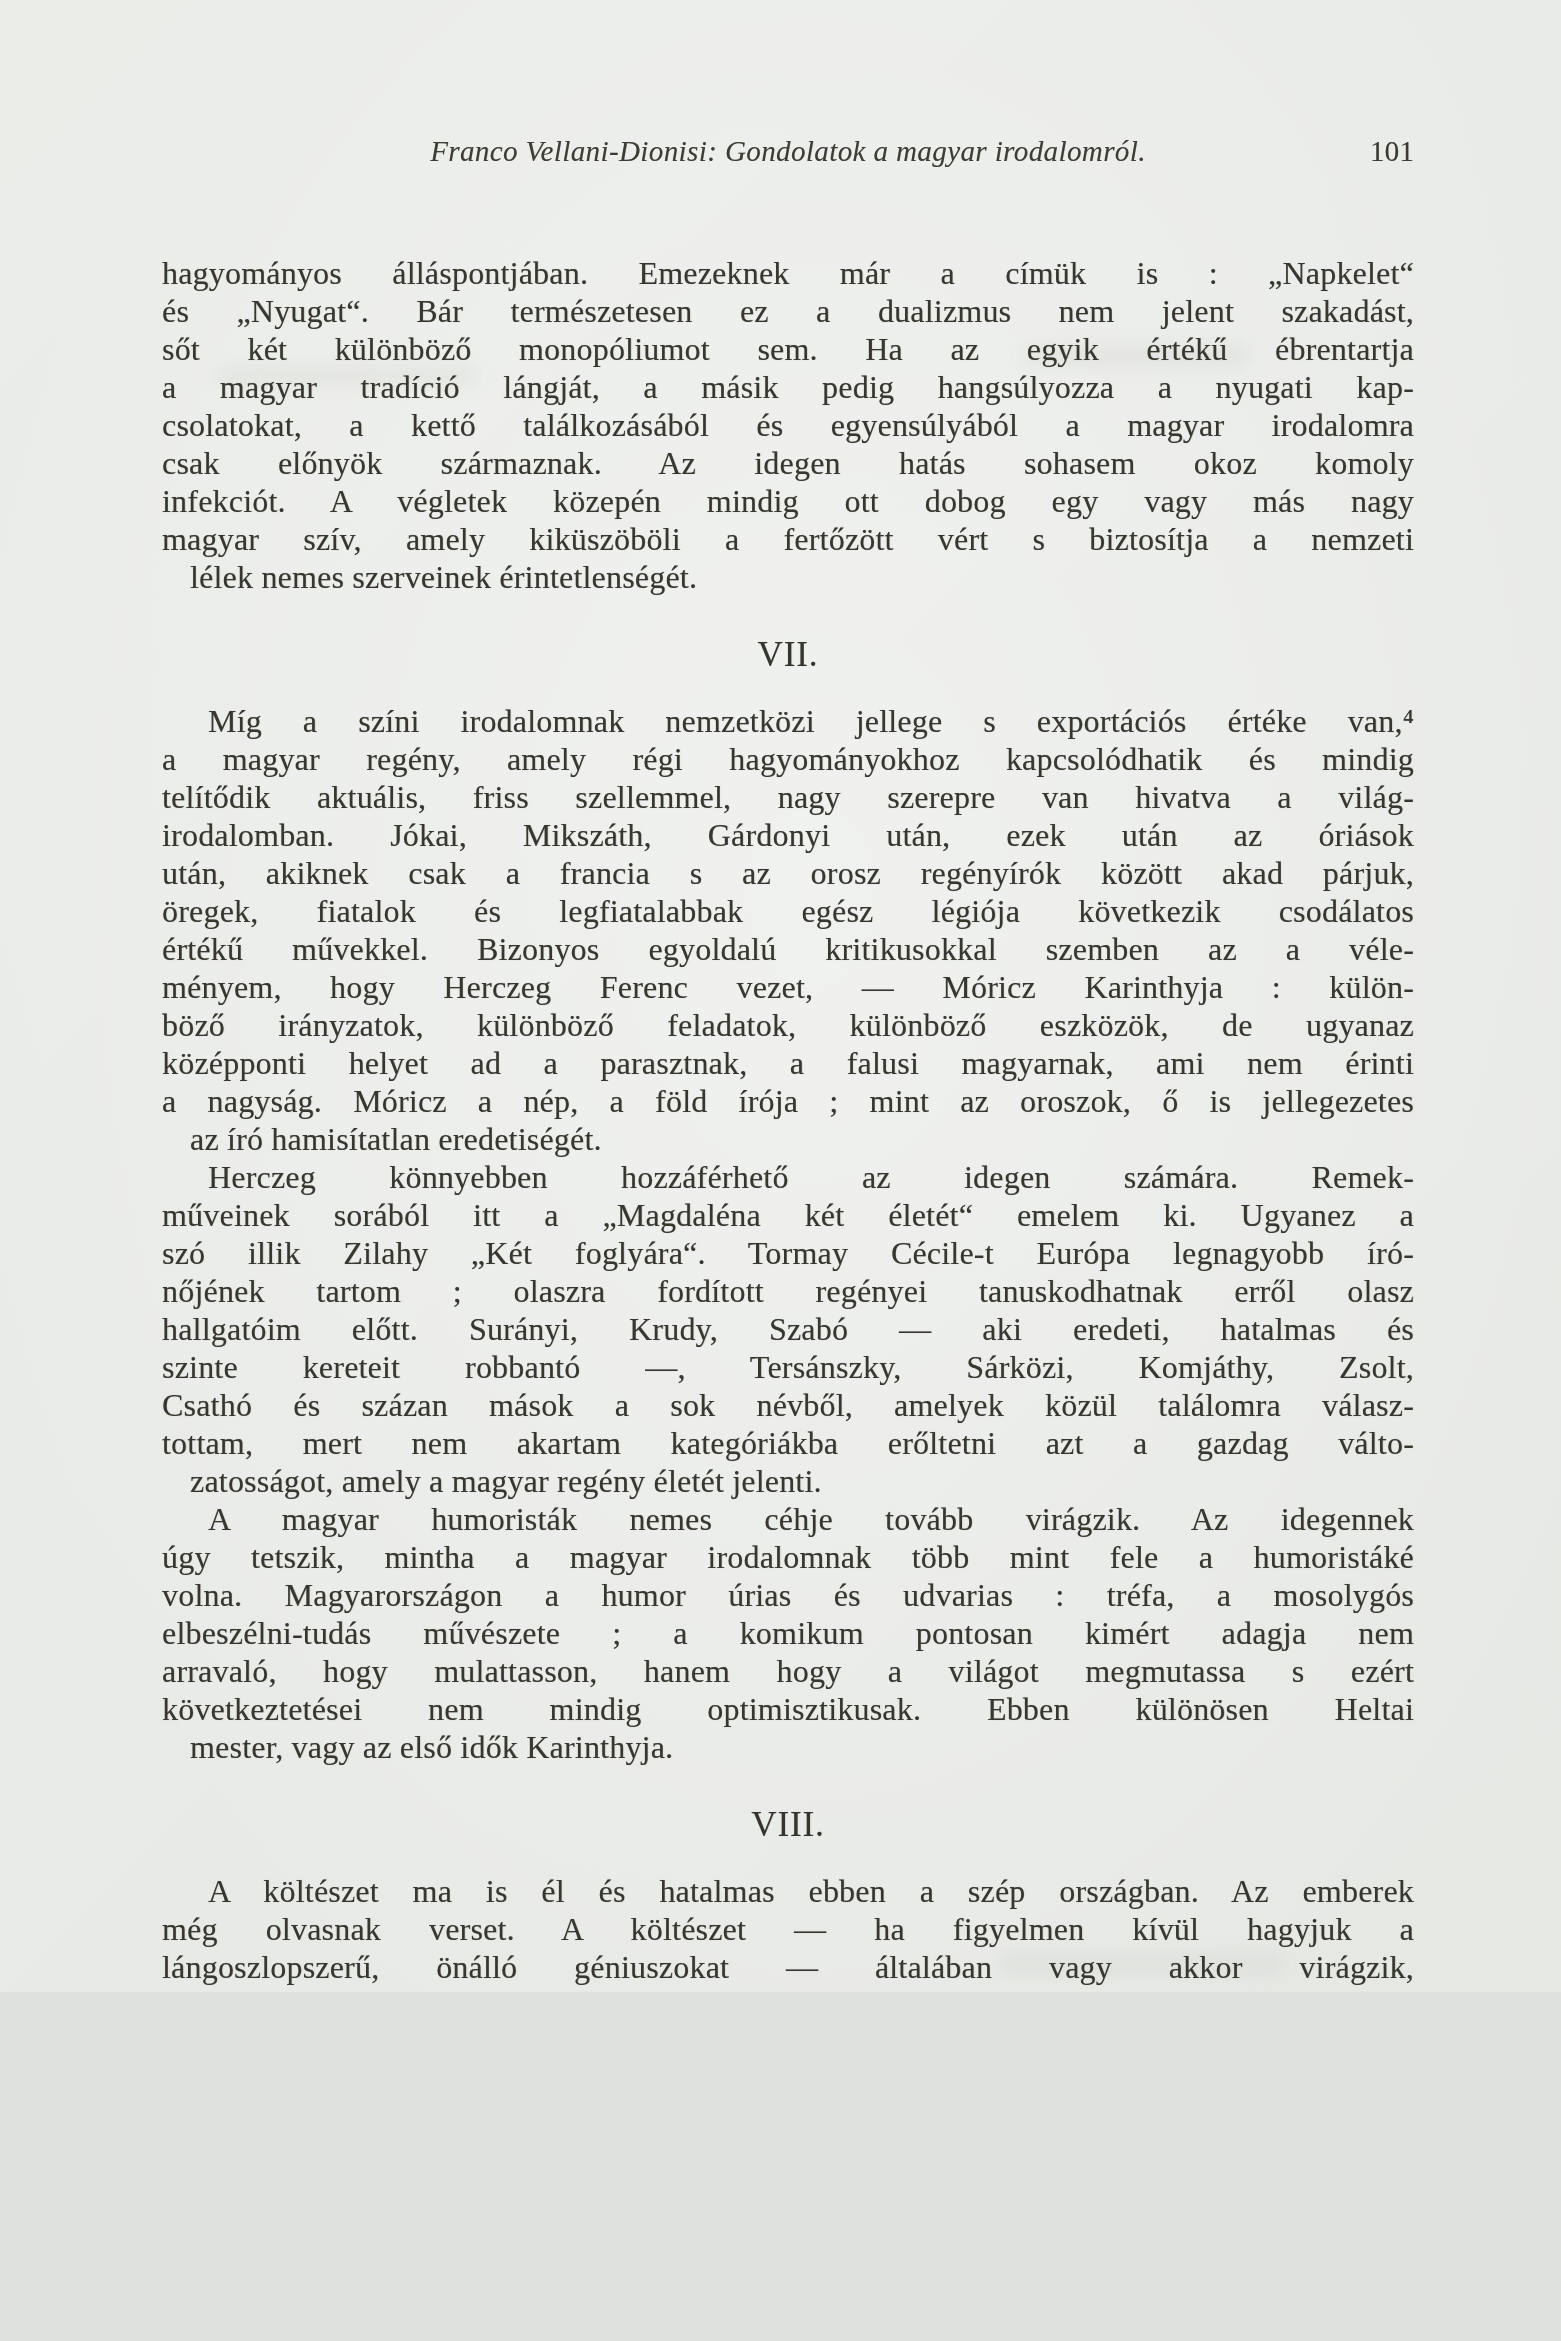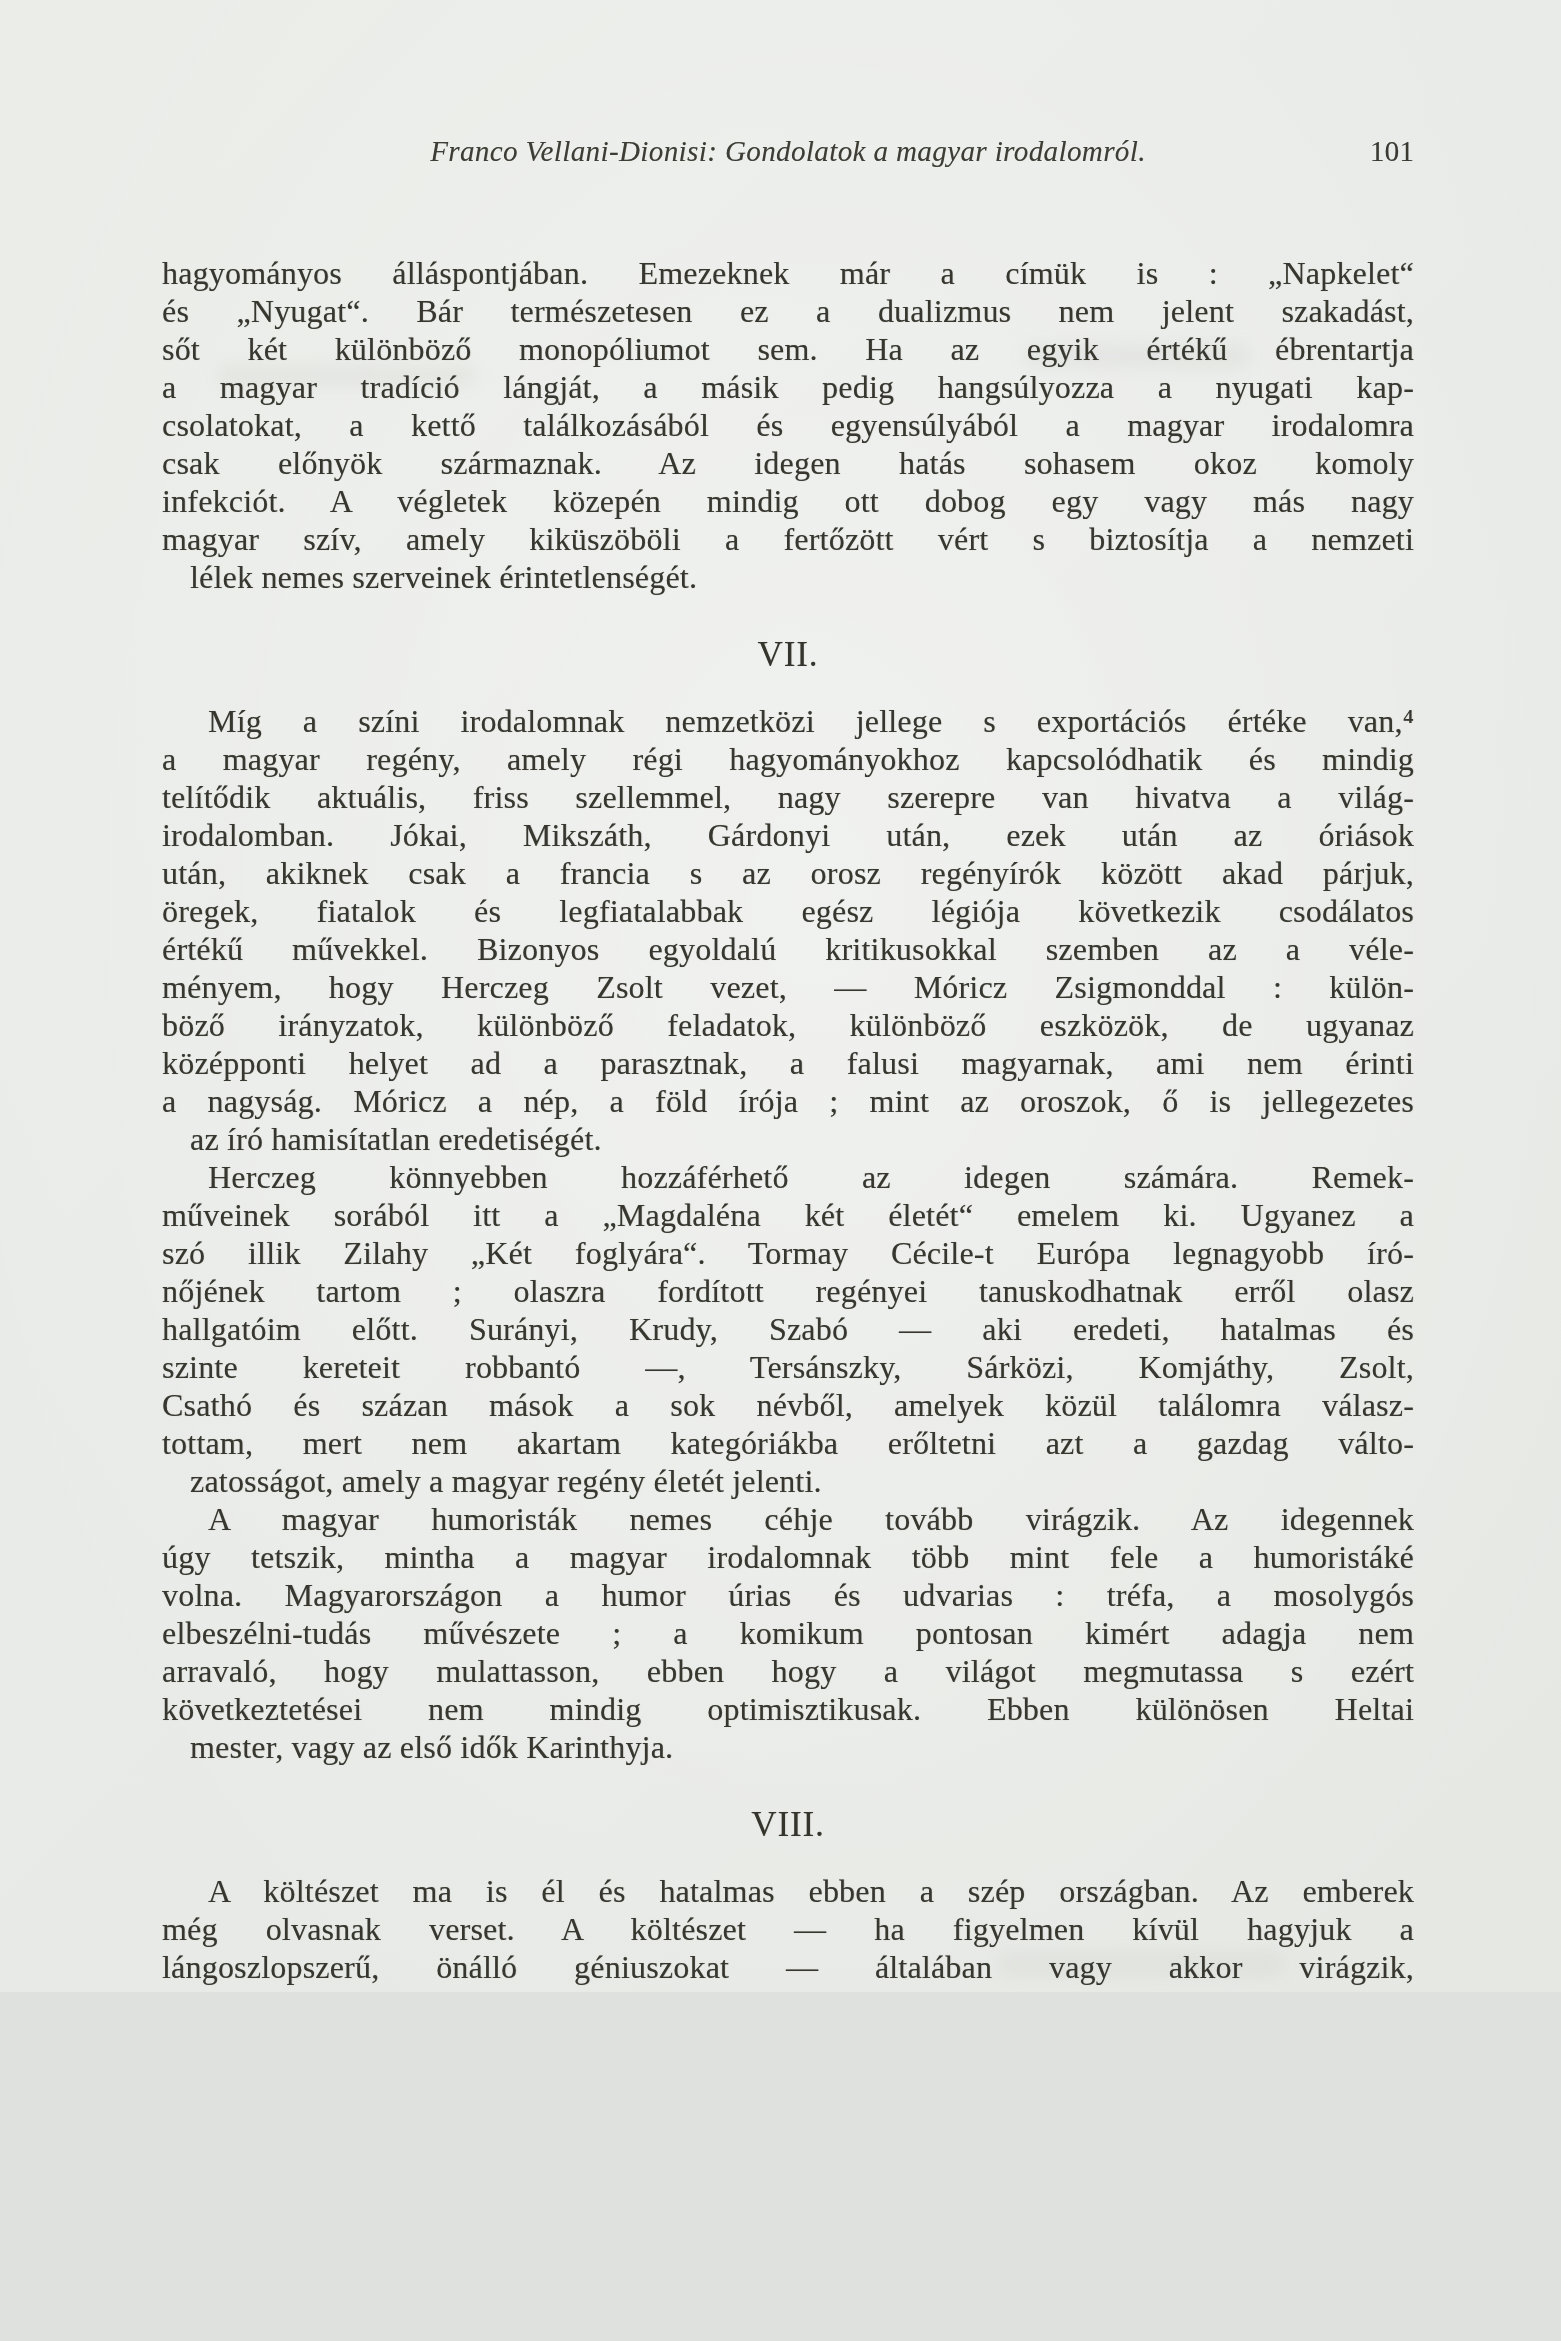--- a/index.html
+++ b/index.html
@@ -90,21 +90,21 @@
         </div>
         <div class="section-heading">VII.</div>
         <div class="paragraph">
           <div class="line indent">Míg a színi irodalomnak nemzetközi jellege s exportációs értéke van,⁴</div>
           <div class="line">a magyar regény, amely régi hagyományokhoz kapcsolódhatik és mindig</div>
           <div class="line">telítődik aktuális, friss szellemmel, nagy szerepre van hivatva a világ-</div>
           <div class="line">irodalomban. Jókai, Mikszáth, Gárdonyi után, ezek után az óriások</div>
           <div class="line">után, akiknek csak a francia s az orosz regényírók között akad párjuk,</div>
           <div class="line">öregek, fiatalok és legfiatalabbak egész légiója következik csodálatos</div>
           <div class="line">értékű művekkel. Bizonyos egyoldalú kritikusokkal szemben az a véle-</div>
-          <div class="line">ményem, hogy Herczeg Zsolt vezet, — Móricz Zsigmonddal : külön-</div>
+          <div class="line">ményem, hogy Herczeg Ferenc vezet, — Móricz Karinthyja : külön-</div>
           <div class="line">böző irányzatok, különböző feladatok, különböző eszközök, de ugyanaz</div>
           <div class="line">középponti helyet ad a parasztnak, a falusi magyarnak, ami nem érinti</div>
           <div class="line">a nagyság. Móricz a nép, a föld írója ; mint az oroszok, ő is jellegezetes</div>
           <div class="line last">az író hamisítatlan eredetiségét.</div>
         </div>
         <div class="paragraph">
           <div class="line indent">Herczeg könnyebben hozzáférhető az idegen számára. Remek-</div>
           <div class="line">műveinek sorából itt a „Magdaléna két életét“ emelem ki. Ugyanez a</div>
           <div class="line">szó illik Zilahy „Két foglyára“. Tormay Cécile-t Európa legnagyobb író-</div>
           <div class="line">nőjének tartom ; olaszra fordított regényei tanuskodhatnak erről olasz</div>
@@ -112,21 +112,21 @@
           <div class="line">szinte kereteit robbantó —, Tersánszky, Sárközi, Komjáthy, Zsolt,</div>
           <div class="line">Csathó és százan mások a sok névből, amelyek közül találomra válasz-</div>
           <div class="line">tottam, mert nem akartam kategóriákba erőltetni azt a gazdag válto-</div>
           <div class="line last">zatosságot, amely a magyar regény életét jelenti.</div>
         </div>
         <div class="paragraph">
           <div class="line indent">A magyar humoristák nemes céhje tovább virágzik. Az idegennek</div>
           <div class="line">úgy tetszik, mintha a magyar irodalomnak több mint fele a humoristáké</div>
           <div class="line">volna. Magyarországon a humor úrias és udvarias : tréfa, a mosolygós</div>
           <div class="line">elbeszélni-tudás művészete ; a komikum pontosan kimért adagja nem</div>
-          <div class="line">arravaló, hogy mulattasson, ebben hogy a világot megmutassa s ezért</div>
+          <div class="line">arravaló, hogy mulattasson, hanem hogy a világot megmutassa s ezért</div>
           <div class="line">következtetései nem mindig optimisztikusak. Ebben különösen Heltai</div>
           <div class="line last">mester, vagy az első idők Karinthyja.</div>
         </div>
         <div class="section-heading">VIII.</div>
         <div class="paragraph">
           <div class="line indent">A költészet ma is él és hatalmas ebben a szép országban. Az emberek</div>
           <div class="line">még olvasnak verset. A költészet — ha figyelmen kívül hagyjuk a</div>
           <div class="line">lángoszlopszerű, önálló géniuszokat — általában vagy akkor virágzik,</div>
         </div>
       </div>

